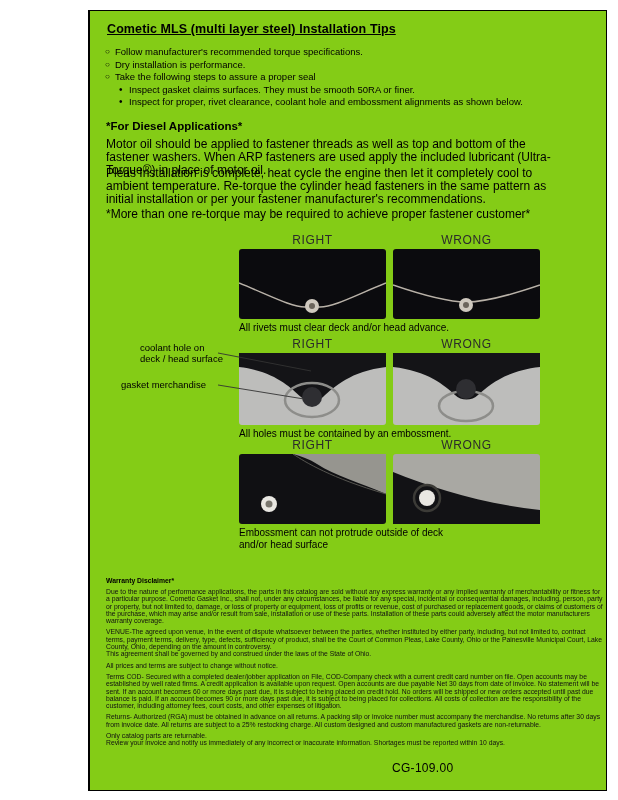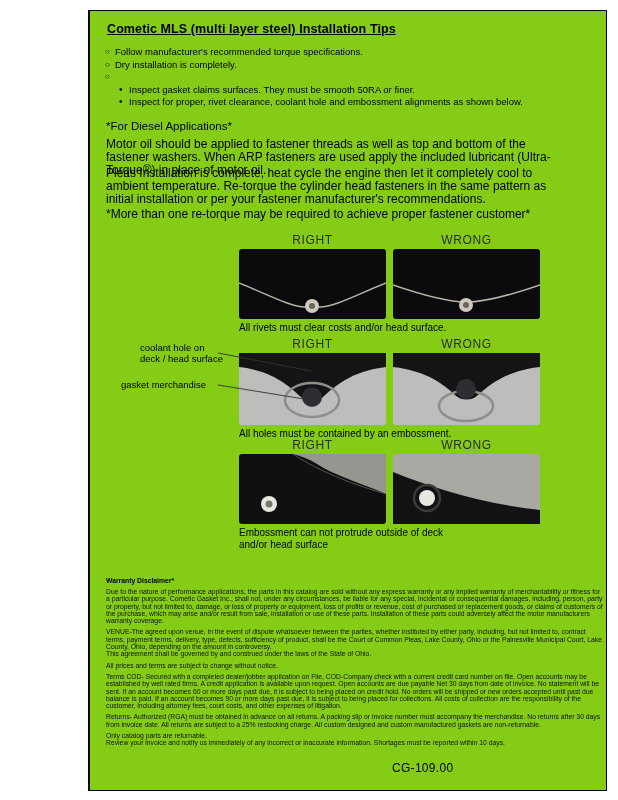--- a/index.html
+++ b/index.html
@@ -16,21 +16,21 @@
     font-size:12.5px; font-weight:bold; text-decoration:underline;
     letter-spacing:0.1px; white-space:nowrap;
   }
 
   .bullets { position:absolute; left:15px; top:35px; width:492px; font-size:9.5px; }
   .b { display:flex; line-height:12.5px; }
   .b .mk { width:10px; flex:0 0 10px; text-align:left; font-size:8px; line-height:12.5px; }
   .b.sub { margin-left:14px; }
   .b.sub .mk { font-size:10px; }
 
-  .diesel-h { position:absolute; left:16px; top:109px; font-size:11.5px; font-weight:normal; }
+  .diesel-h { position:absolute; left:16px; top:109px; font-size:11.5px; font-weight:bold; }
   .para { position:absolute; left:16px; width:452px; font-size:12px; line-height:13px; }
   .p1 { top:127px; }
   .p2 { top:156px; }
   .p3 { top:197px; }
 
   .diagrams { position:absolute; left:149px; top:222px; width:301px; height:326px; }
   .drow { position:absolute; left:0; width:301px; }
   .r1 { top:0; } .r2 { top:104px; } .r3 { top:205px; }
   .dlabels { display:flex; width:301px;align-items:center; }
   .dlabel { width:147px; text-align:center; font-size:12px; color:#2b2b2b; letter-spacing:0.6px; }
@@ -61,24 +61,25 @@
 
   <h1 class="title">Cometic MLS (multi layer steel) Installation Tips</h1>
 
   <div class="bullets">
     <div class="b">
       <span class="mk">○</span>
       <span>Follow manufacturer's recommended torque specifications.</span>
     </div>
     <div class="b">
       <span class="mk">○</span>
-      <span>Dry installation is completely.</span>
+      <span>Dry installation is performance.</span>
     </div>
     <div class="b">
       <span class="mk">○</span>
+      <span>Take the following steps to assure a proper seal</span>
     </div>
     <div class="b sub">
       <span class="mk">•</span>
       <span>Inspect gasket claims surfaces.  They must be smooth 50RA or finer.</span>
     </div>
     <div class="b sub">
       <span class="mk">•</span>
       <span>Inspect for proper, rivet clearance, coolant hole and embossment alignments as shown below.</span>
     </div>
   </div>
@@ -106,21 +107,21 @@
         </div>
         <div class="dimg">
           <svg viewBox="0 0 147 70" preserveAspectRatio="none">
             <rect width="147" height="70" rx="3" fill="#0b0b0e"></rect>
             <path d="M0,36 C35,48 58,53 73,53 C88,53 112,48 147,36" fill="none" stroke="#b9b2a8" stroke-width="1.5"></path>
             <circle cx="73" cy="56" r="7" fill="#cfc9bf"></circle>
             <circle cx="73" cy="56" r="3" fill="#6b655c"></circle>
           </svg>
         </div>
       </div>
-      <div class="dcaption">All rivets must clear costs and/or head surface.</div>
+      <div class="dcaption">All rivets must clear deck and/or head advance.</div>
     </div>
 
     <div class="drow r2">
       <div class="dlabels">
         <div class="dlabel">RIGHT</div>
         <div class="dlabel">WRONG</div>
       </div>
       <div class="dimgs h72">
         <div class="dimg">
           <svg viewBox="0 0 147 72" preserveAspectRatio="none">

